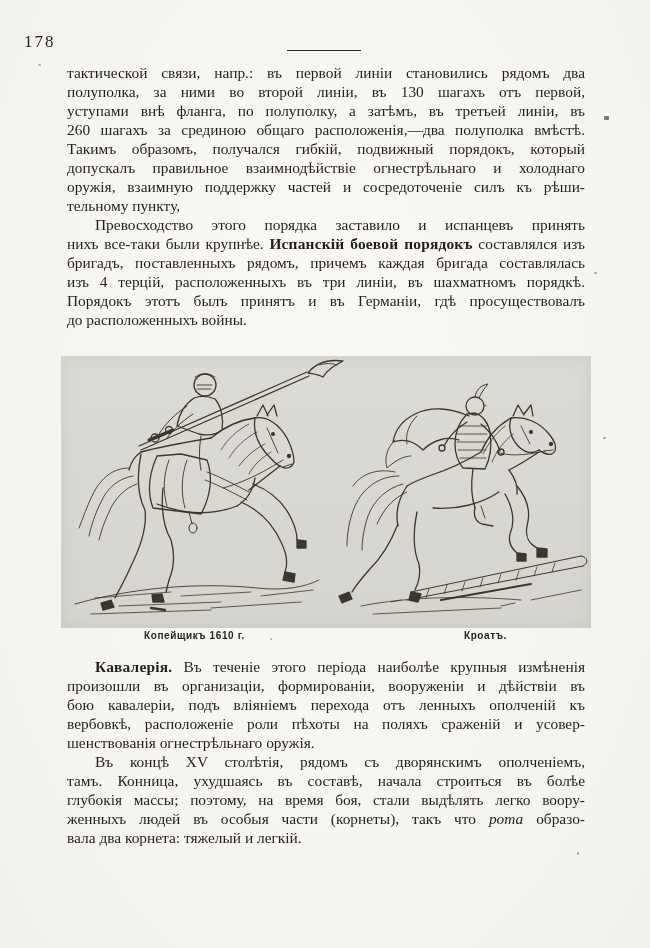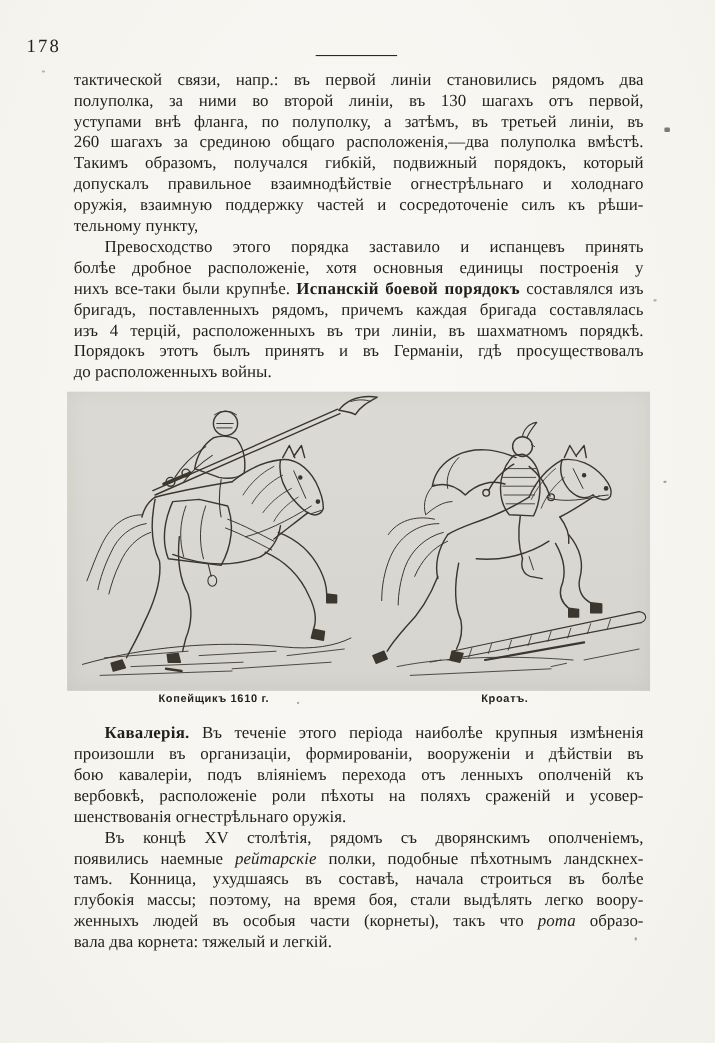--- a/index.html
+++ b/index.html
@@ -33,21 +33,21 @@
     background:linear-gradient(180deg,#dbdad4 0%,#d8d7d1 55%,#d5d4ce 100%);
     box-shadow:inset 0 0 18px rgba(120,118,108,.12);
   }
   .figure svg{display:block;width:530px;height:272px;}
   .caption-row{position:absolute;left:61px;top:630px;width:530px;height:16px;}
   .caption{
     position:absolute;font-family:"Liberation Sans","DejaVu Sans",sans-serif;
     font-weight:bold;font-size:10px;letter-spacing:.6px;color:#26241f;white-space:nowrap;
   }
   .caption.left{left:83px;}
-  .caption.right{left:350px;width:96px;text-align:center;}
+  .caption.right{left:350px;width:96px;text-align:right;}
   
   .speck{position:absolute;background:#56524a;border-radius:1px;opacity:.75;}
 </style>
 </head>
 <body>
 
 <div class="page">
 
   <div class="pagenum-wrap">
     <span class="pagenum">178</span>
@@ -57,21 +57,20 @@
   <div class="textblock" id="text-top">
       <div class="line"><span>тактической связи, напр.: въ первой линіи становились рядомъ два</span></div>
       <div class="line"><span>полуполка, за ними во второй линіи, въ 130 шагахъ отъ первой,</span></div>
       <div class="line"><span>уступами внѣ фланга, по полуполку, а затѣмъ, въ третьей линіи, въ</span></div>
       <div class="line"><span>260 шагахъ за срединою общаго расположенія,—два полуполка вмѣстѣ.</span></div>
       <div class="line"><span>Такимъ образомъ, получался гибкій, подвижный порядокъ, который</span></div>
       <div class="line"><span>допускалъ правильное взаимнодѣйствіе огнестрѣльнаго и холоднаго</span></div>
       <div class="line"><span>оружія, взаимную поддержку частей и сосредоточеніе силъ къ рѣши-</span></div>
       <div class="line last"><span>тельному пункту,</span></div>
       <div class="line indent"><span>Превосходство этого порядка заставило и испанцевъ принять</span></div>
-      <div class="line"><span>болѣе дробное расположеніе, хотя основныя единицы построенія у</span></div>
       <div class="line"><span>нихъ все-таки были крупнѣе. </span><b>Испанскій боевой порядокъ</b><span> составлялся изъ</span></div>
       <div class="line"><span>бригадъ, поставленныхъ рядомъ, причемъ каждая бригада составлялась</span></div>
       <div class="line"><span>изъ 4 терцій, расположенныхъ въ три линіи, въ шахматномъ порядкѣ.</span></div>
       <div class="line"><span>Порядокъ этотъ былъ принятъ и въ Германіи, гдѣ просуществовалъ</span></div>
       <div class="line last"><span>до расположенныхъ войны.</span></div>
     </div>
 
   <div class="figure">
     <svg viewBox="0 0 530 272">
       <g fill="none" stroke="#3b372f" stroke-width="1.3" stroke-linecap="round" stroke-linejoin="round">
@@ -197,21 +196,20 @@
     <span class="caption right">Кроатъ.</span>
   </div>
 
   <div class="textblock" id="text-bottom">
       <div class="line indent"><b>Кавалерія.</b><span> Въ теченіе этого періода наиболѣе крупныя измѣненія</span></div>
       <div class="line"><span>произошли въ организаціи, формированіи, вооруженіи и дѣйствіи въ</span></div>
       <div class="line"><span>бою кавалеріи, подъ вліяніемъ перехода отъ ленныхъ ополченій къ</span></div>
       <div class="line"><span>вербовкѣ, расположеніе роли пѣхоты на поляхъ сраженій и усовер-</span></div>
       <div class="line last"><span>шенствованія огнестрѣльнаго оружія.</span></div>
       <div class="line indent"><span>Въ концѣ XV столѣтія, рядомъ съ дворянскимъ ополченіемъ,</span></div>
-      <div class="line"><span>появились наемные </span><i>рейтарскіе</i><span> полки, подобные пѣхотнымъ ландскнех-</span></div>
       <div class="line"><span>тамъ. Конница, ухудшаясь въ составѣ, начала строиться въ болѣе</span></div>
       <div class="line"><span>глубокія массы; поэтому, на время боя, стали выдѣлять легко воору-</span></div>
       <div class="line"><span>женныхъ людей въ особыя части (корнеты), такъ что </span><i>рота</i><span> образо-</span></div>
       <div class="line last"><span>вала два корнета: тяжелый и легкій.</span></div>
     </div>
 
   <div class="speck" style="left:604px;top:116px;width:5px;height:4px;"></div>
   <div class="speck" style="left:594px;top:272px;width:3px;height:2px;opacity:.45;"></div>
   <div class="speck" style="left:603px;top:437px;width:3px;height:2px;opacity:.5;"></div>
   <div class="speck" style="left:577px;top:852px;width:2px;height:3px;opacity:.5;"></div>

